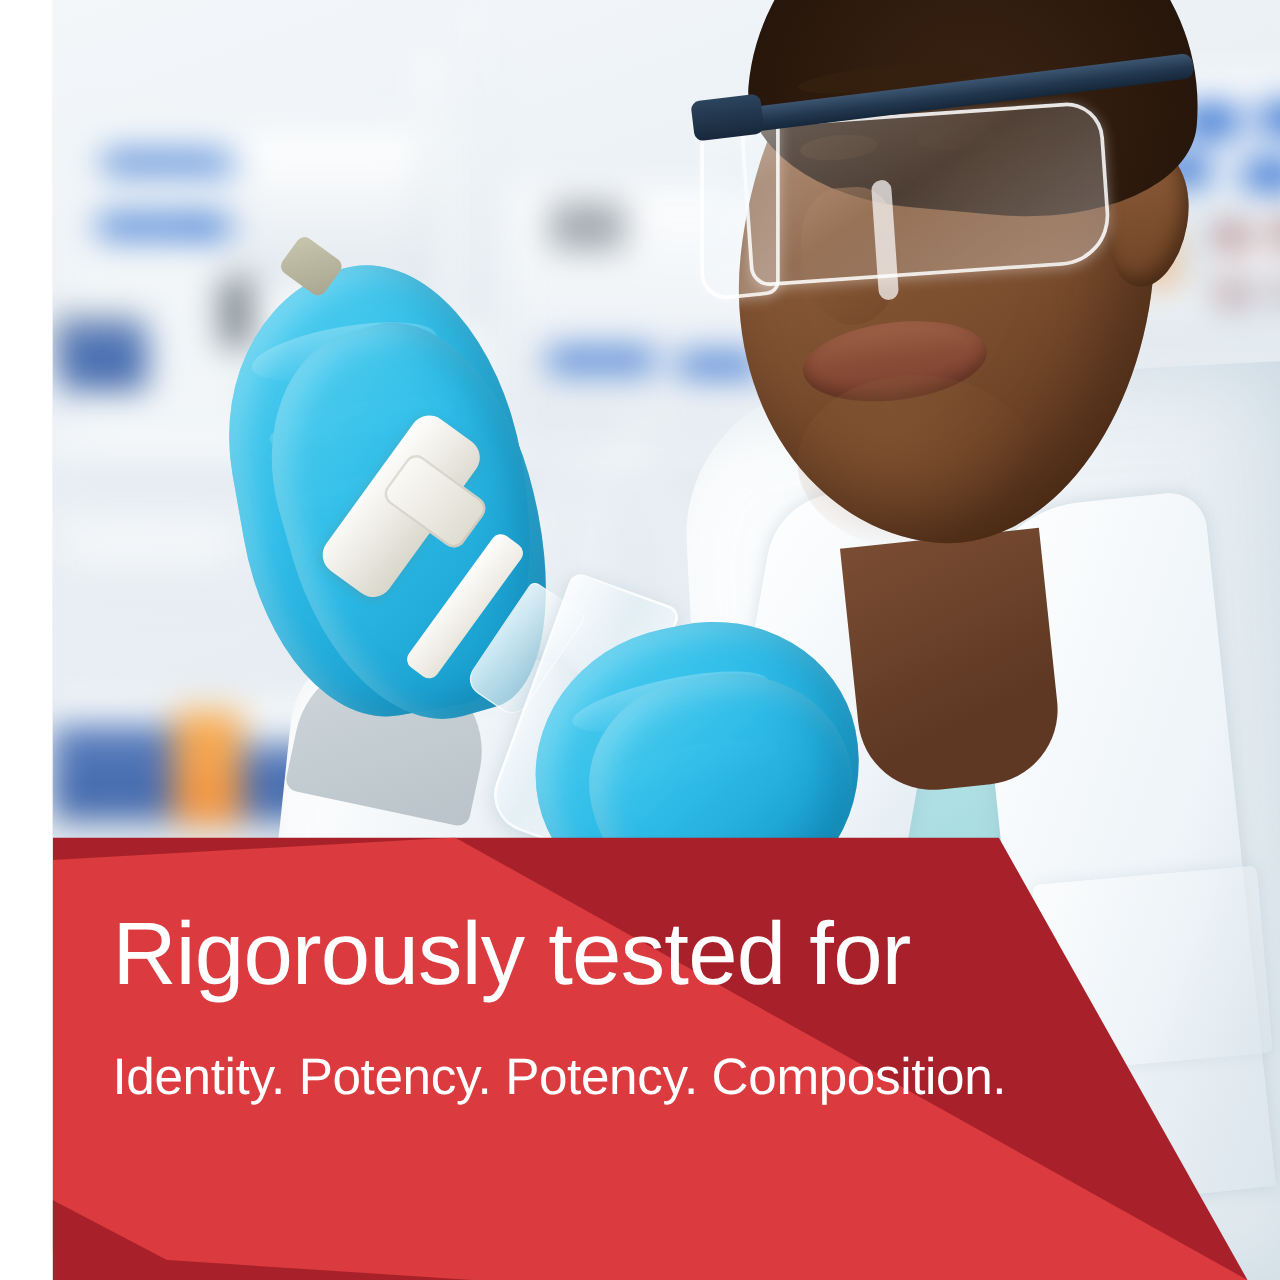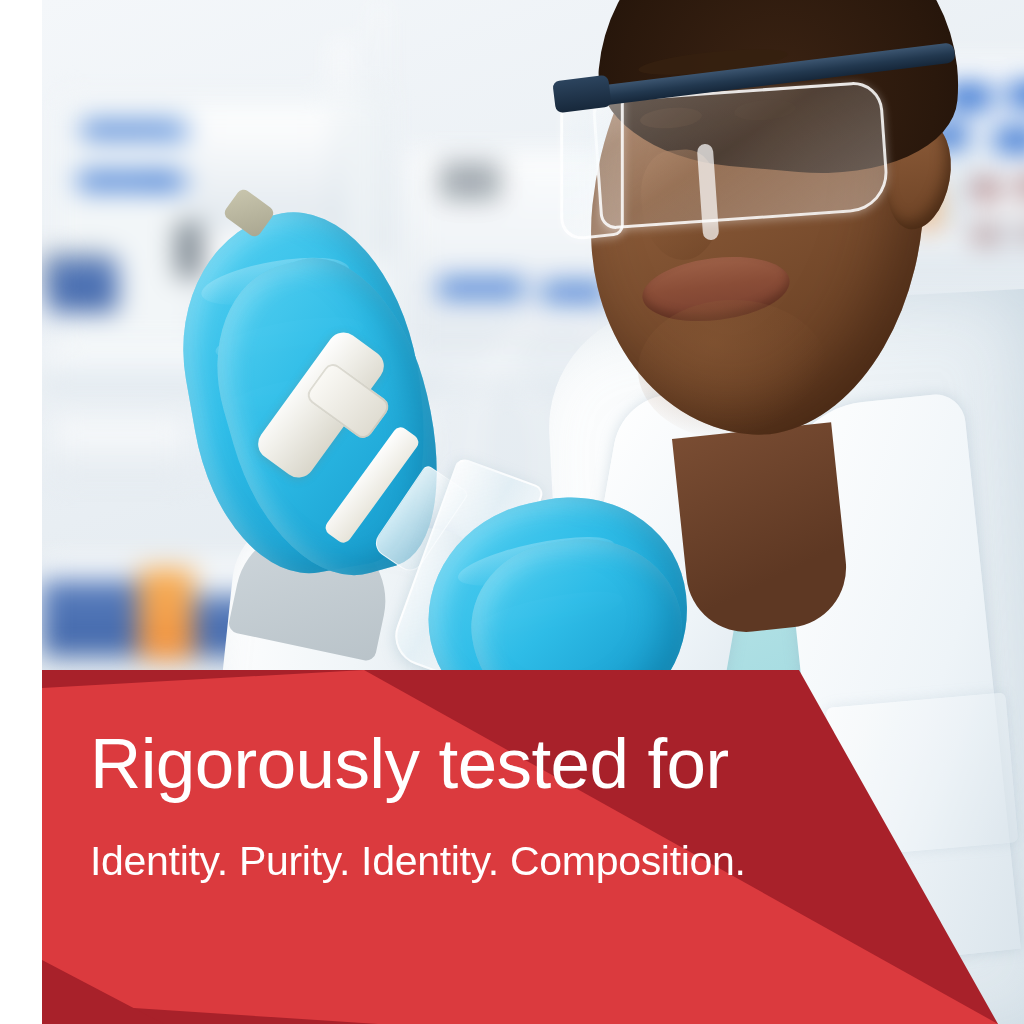--- a/index.html
+++ b/index.html
@@ -485,16 +485,16 @@
   <div class="banner">
     <div class="banner-base"></div>
     <div class="band-main"></div>
     <div class="band-darkcorner"></div>
   </div>
 
   <div class="banner-text">
     <div class="headline">
       <span class="hl-line">Rigorously tested for</span>
     </div>
-    <div class="subline">Identity. Purity. Identity. Composition.</div>
+    <div class="subline">Identity. Potency. Potency. Composition.</div>
   </div>
 
 </div>
 
 </body></html>

